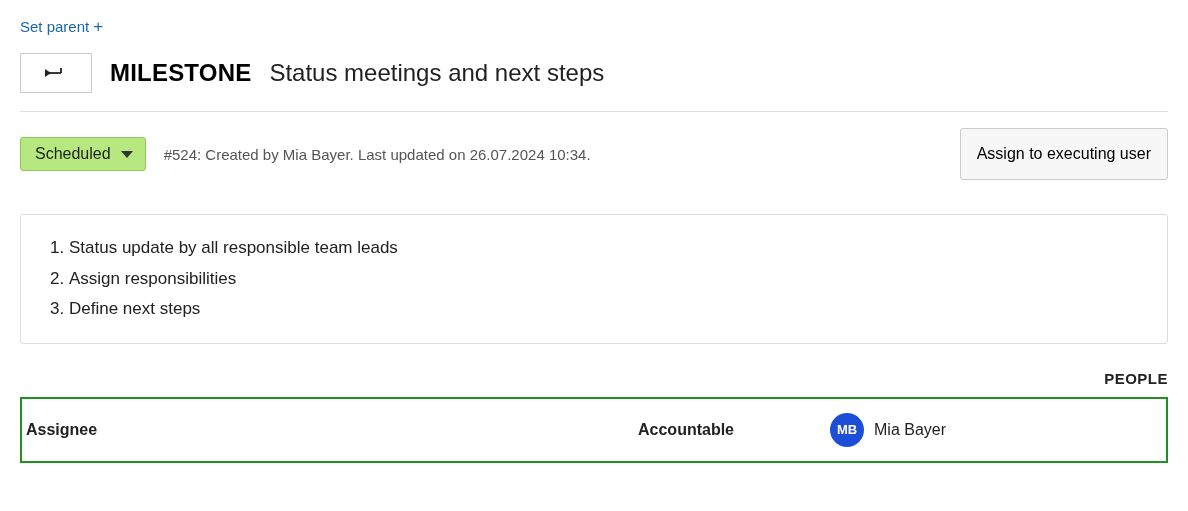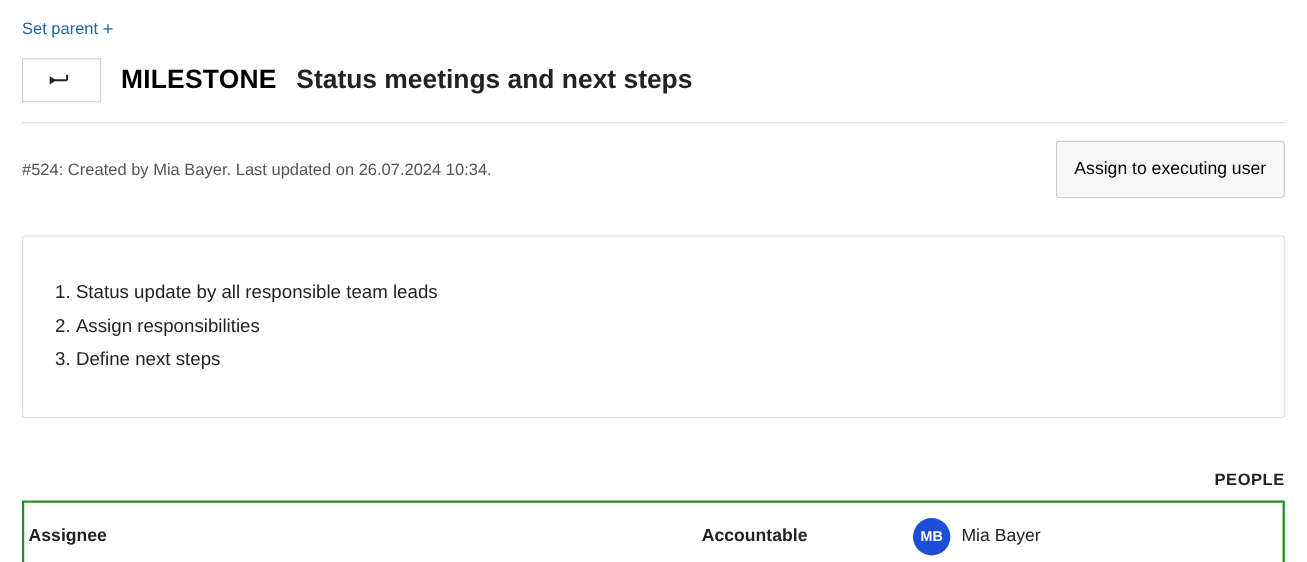--- a/index.html
+++ b/index.html
@@ -45,21 +45,21 @@
   }
   .type-label {
     color: #000000;
     font-weight: 700;
     font-size: 24px;
     text-transform: uppercase;
     letter-spacing: 0.2px;
   }
   .wp-title {
     font-size: 24px;
-    font-weight: 700;
+    font-weight: 400;
     color: #222;
   }
   .divider {
     border: none;
     border-top: 1px solid #ddd;
     margin: 0 0 16px 0;
   }
   .meta-row {
     display: flex;
     align-items: center;
@@ -92,22 +92,22 @@
     border: 1px solid #ccc;
     background: #f7f7f7;
     padding: 16px 16px;
     font-size: 16px;
     border-radius: 3px;
     cursor: pointer;
   }
   .desc-box {
     border: 1px solid #ddd;
     border-radius: 3px;
-    padding: 36px 22px;
-    margin-bottom: 48px;
+    padding: 18px 22px;
+    margin-bottom: 26px;
   }
   .desc-box ol {
     margin: 0;
     padding-left: 26px;
     font-size: 17px;
     line-height: 1.8;
   }
   .section-head {
     font-size: 15px;
     font-weight: 700;
@@ -167,20 +167,24 @@
       <line x1="16" y1="7" x2="16" y2="2" stroke="#222" stroke-width="1.8"></line>
     </svg>
   </div>
   <span class="type-label">MILESTONE</span>
   <span class="wp-title">Status meetings and next steps</span>
 </div>
 
 <hr class="divider">
 
 <div class="meta-row">
+  <div class="status-chip">
+    <span>Scheduled</span>
+    <span class="caret"></span>
+  </div>
   <span class="meta-text">#524: Created by Mia Bayer. Last updated on 26.07.2024 10:34.</span>
   <span class="spacer"></span>
   <button class="assign-btn">Assign to executing user</button>
 </div>
 
 <div class="desc-box">
   <ol>
     <li>Status update by all responsible team leads</li>
     <li>Assign responsibilities</li>
     <li>Define next steps</li>

